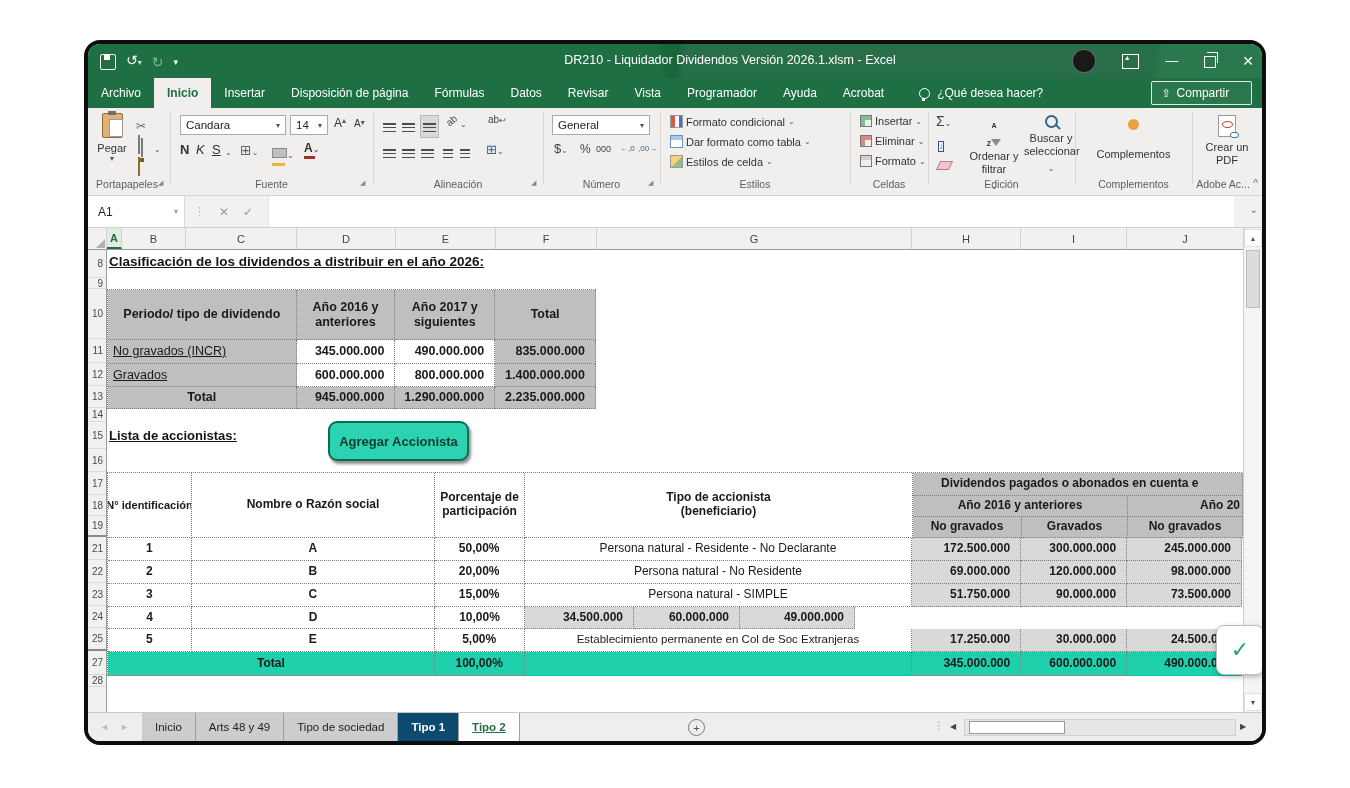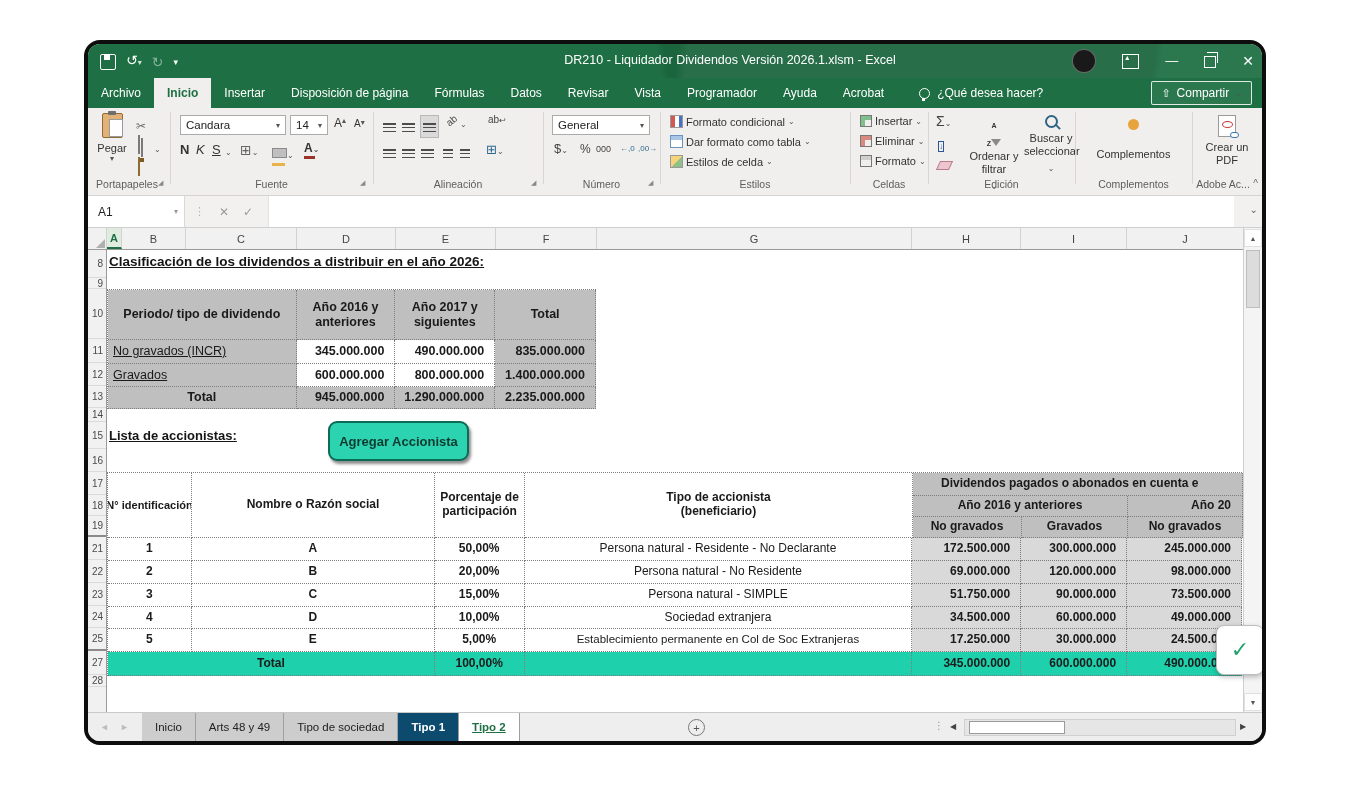--- a/index.html
+++ b/index.html
@@ -405,21 +405,21 @@
       <div class="t2head">
         <div class="hc" style="left:0;top:0;width:84px;height:65px;font-size:11px;white-space:nowrap">N° identificación</div>
         <div class="hc" style="left:327px;top:0;width:90px;height:65px">Porcentaje de participación</div>
         <div class="hc" style="left:84px;top:0;width:243px;height:65px">Nombre o Razón social</div>
         <div class="hc" style="left:417px;top:0;width:388px;height:65px;flex-direction:column">
           <span>Tipo de accionista</span>
           <span>(beneficiario)</span>
         </div>
         <div class="hc gray" style="left:805px;top:0;width:330px;height:23px;justify-content:flex-start;padding-left:28px;white-space:nowrap">Dividendos pagados o abonados en cuenta e</div>
         <div class="hc gray" style="left:805px;top:23px;width:215px;height:21px">Año 2016 y anteriores</div>
-        <div class="hc gray" style="left:1020px;top:23px;width:115px;height:21px;justify-content:flex-end;padding-right:11px">Año 20</div>
+        <div class="hc gray" style="left:1020px;top:23px;width:115px;height:21px;justify-content:flex-end;padding-right:2px">Año 20</div>
         <div class="hc gray" style="left:805px;top:44px;width:109px;height:21px">No gravados</div>
         <div class="hc gray" style="left:914px;top:44px;width:106px;height:21px">Gravados</div>
         <div class="hc gray" style="left:1020px;top:44px;width:115px;height:21px">No gravados</div>
       </div>
       <div class="r">
         <div class="c bold" style="width:84px;height:23px">1</div>
         <div class="c bold" style="width:243px;height:23px">A</div>
         <div class="c bold" style="width:90px;height:23px">50,00%</div>
         <div class="c" style="width:388px;height:23px">Persona natural - Residente - No Declarante</div>
         <div class="c lgray num" style="width:109px;height:23px">172.500.000</div>
@@ -441,21 +441,20 @@
         <div class="c bold" style="width:90px;height:23px">15,00%</div>
         <div class="c" style="width:388px;height:23px">Persona natural - SIMPLE</div>
         <div class="c lgray num" style="width:109px;height:23px">51.750.000</div>
         <div class="c lgray num" style="width:106px;height:23px">90.000.000</div>
         <div class="c lgray num" style="width:115px;height:23px">73.500.000</div>
       </div>
       <div class="r">
         <div class="c bold" style="width:84px;height:22px">4</div>
         <div class="c bold" style="width:243px;height:22px">D</div>
         <div class="c bold" style="width:90px;height:22px">10,00%</div>
-        <div class="c" style="width:388px;height:22px">Sociedad extranjera</div>
         <div class="c lgray num" style="width:109px;height:22px">34.500.000</div>
         <div class="c lgray num" style="width:106px;height:22px">60.000.000</div>
         <div class="c lgray num" style="width:115px;height:22px">49.000.000</div>
       </div>
       <div class="r">
         <div class="c bold" style="width:84px;height:23px">5</div>
         <div class="c bold" style="width:243px;height:23px">E</div>
         <div class="c bold" style="width:90px;height:23px">5,00%</div>
         <div class="c" style="width:388px;height:23px;font-size:11.5px">Establecimiento permanente en Col de Soc Extranjeras</div>
         <div class="c lgray num" style="width:109px;height:23px">17.250.000</div>

